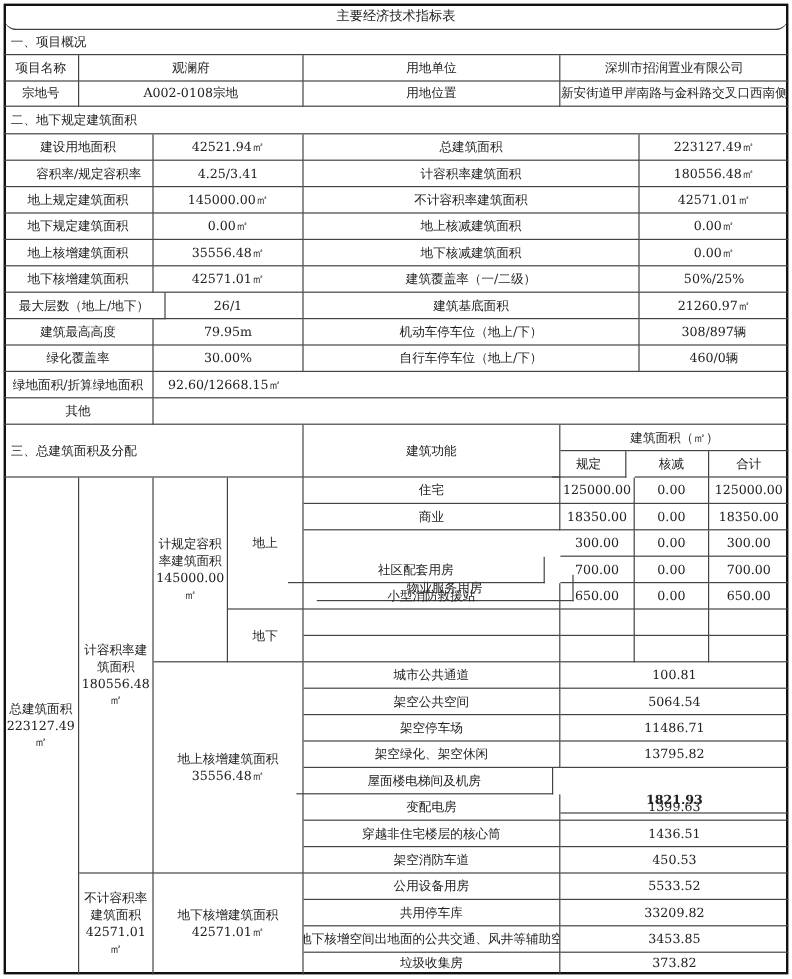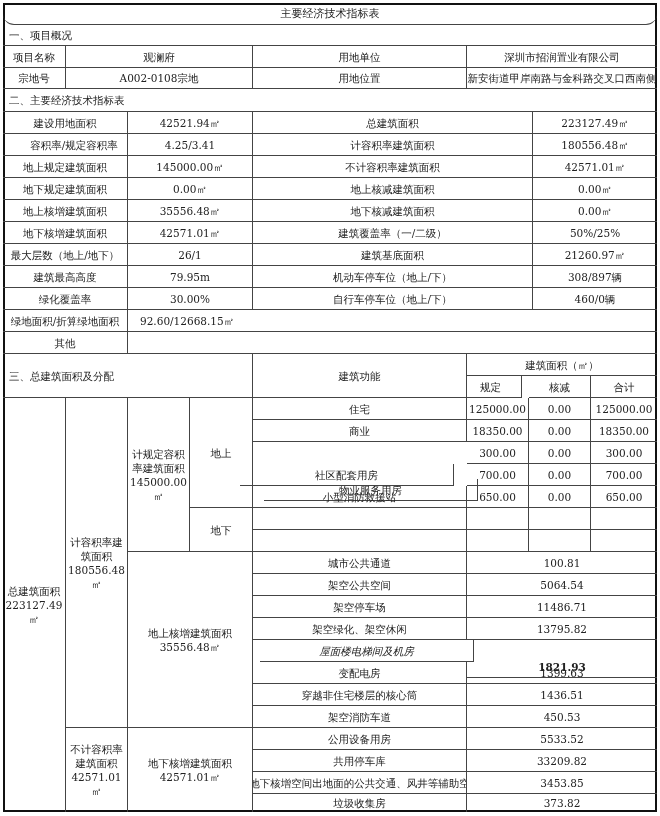--- a/index.html
+++ b/index.html
@@ -21,21 +21,21 @@
 <div class="c l nr" style="left:3px;top:25px;width:654px;height:21px;">一、项目概况</div>
 <div class="c" style="left:3px;top:46px;width:63px;height:22px;">项目名称</div>
 <div class="c" style="left:66px;top:46px;width:187px;height:22px;">观澜府</div>
 <div class="c" style="left:253px;top:46px;width:214px;height:22px;">用地单位</div>
 <div class="c nr" style="left:467px;top:46px;width:190px;height:22px;">深圳市招润置业有限公司</div>
 <div class="c" style="left:3px;top:68px;width:63px;height:21px;">宗地号</div>
 <div class="c" style="left:66px;top:68px;width:187px;height:21px;">A002-0108宗地</div>
 <div class="c" style="left:253px;top:68px;width:214px;height:21px;">用地位置</div>
 <div class="c nr" style="left:467px;top:68px;width:190px;height:21px;">新安街道甲岸南路与金科路交叉口西南侧</div>
 
-<div class="c l nr" style="left:3px;top:89px;width:654px;height:23px;">二、主要经济技术指标表</div>
+<div class="c l nr" style="left:3px;top:89px;width:654px;height:23px;">二、地下规定建筑面积</div>
 
 <div id="s2rows">
     <div class="c" style="left:3px;top:112px;width:125px;height:22px;">建设用地面积</div>
     <div class="c" style="left:128px;top:112px;width:125px;height:22px;">42521.94㎡</div>
     <div class="c" style="left:253px;top:112px;width:280px;height:22px;">总建筑面积</div>
     <div class="c nr" style="left:533px;top:112px;width:124px;height:22px;">223127.49㎡</div>
     <div class="c" style="left:3px;top:134px;width:125px;height:22px;padding-left:20px;">容积率/规定容积率</div>
     <div class="c" style="left:128px;top:134px;width:125px;height:22px;">4.25/3.41</div>
     <div class="c" style="left:253px;top:134px;width:280px;height:22px;">计容积率建筑面积</div>
     <div class="c nr" style="left:533px;top:134px;width:124px;height:22px;">180556.48㎡</div>
@@ -48,21 +48,21 @@
     <div class="c" style="left:253px;top:178px;width:280px;height:22px;">地上核减建筑面积</div>
     <div class="c nr" style="left:533px;top:178px;width:124px;height:22px;">0.00㎡</div>
     <div class="c" style="left:3px;top:200px;width:125px;height:22px;">地上核增建筑面积</div>
     <div class="c" style="left:128px;top:200px;width:125px;height:22px;">35556.48㎡</div>
     <div class="c" style="left:253px;top:200px;width:280px;height:22px;">地下核减建筑面积</div>
     <div class="c nr" style="left:533px;top:200px;width:124px;height:22px;">0.00㎡</div>
     <div class="c" style="left:3px;top:222px;width:125px;height:22px;">地下核增建筑面积</div>
     <div class="c" style="left:128px;top:222px;width:125px;height:22px;">42571.01㎡</div>
     <div class="c" style="left:253px;top:222px;width:280px;height:22px;">建筑覆盖率（一/二级）</div>
     <div class="c nr" style="left:533px;top:222px;width:124px;height:22px;">50%/25%</div>
-    <div class="c" style="left:3px;top:244px;width:125px;height:22px;">最大层数（地上/地下）</div>
+    <div class="c" style="left:3px;top:244px;width:135px;height:22px;">最大层数（地上/地下）</div>
     <div class="c" style="left:128px;top:244px;width:125px;height:22px;">26/1</div>
     <div class="c" style="left:253px;top:244px;width:280px;height:22px;">建筑基底面积</div>
     <div class="c nr" style="left:533px;top:244px;width:124px;height:22px;">21260.97㎡</div>
     <div class="c" style="left:3px;top:266px;width:125px;height:22px;">建筑最高高度</div>
     <div class="c" style="left:128px;top:266px;width:125px;height:22px;">79.95m</div>
     <div class="c" style="left:253px;top:266px;width:280px;height:22px;">机动车停车位（地上/下）</div>
     <div class="c nr" style="left:533px;top:266px;width:124px;height:22px;">308/897辆</div>
     <div class="c" style="left:3px;top:288px;width:125px;height:22px;">绿化覆盖率</div>
     <div class="c" style="left:128px;top:288px;width:125px;height:22px;">30.00%</div>
     <div class="c" style="left:253px;top:288px;width:280px;height:22px;">自行车停车位（地上/下）</div>
@@ -119,21 +119,21 @@
     <div class="c" style="left:529px;top:530px;width:62px;height:22px;"></div>
     <div class="c nr" style="left:591px;top:530px;width:66px;height:22px;"></div>
     <div class="c" style="left:253px;top:552px;width:214px;height:22px;">城市公共通道</div>
     <div class="c nr" style="left:467px;top:552px;width:190px;height:22px;">100.81</div>
     <div class="c" style="left:253px;top:574px;width:214px;height:22px;">架空公共空间</div>
     <div class="c nr" style="left:467px;top:574px;width:190px;height:22px;">5064.54</div>
     <div class="c" style="left:253px;top:596px;width:214px;height:22px;">架空停车场</div>
     <div class="c nr" style="left:467px;top:596px;width:190px;height:22px;">11486.71</div>
     <div class="c" style="left:253px;top:618px;width:214px;height:22px;">架空绿化、架空休闲</div>
     <div class="c nr" style="left:467px;top:618px;width:190px;height:22px;">13795.82</div>
-    <div class="c" style="left:260px;top:640px;width:214px;height:22px;font-style:italic;">屋面楼电梯间及机房</div>
+    <div class="c" style="left:247px;top:640px;width:214px;height:22px;">屋面楼电梯间及机房</div>
     <div class="c nr" style="left:467px;top:656px;width:190px;height:22px;font-weight:bold;">1821.93</div>
     <div class="c" style="left:253px;top:662px;width:214px;height:22px;">变配电房</div>
     <div class="c nr" style="left:467px;top:662px;width:190px;height:22px;">1399.63</div>
     <div class="c" style="left:253px;top:684px;width:214px;height:22px;">穿越非住宅楼层的核心筒</div>
     <div class="c nr" style="left:467px;top:684px;width:190px;height:22px;">1436.51</div>
     <div class="c" style="left:253px;top:706px;width:214px;height:22px;">架空消防车道</div>
     <div class="c nr" style="left:467px;top:706px;width:190px;height:22px;">450.53</div>
     <div class="c" style="left:253px;top:728px;width:214px;height:22px;">公用设备用房</div>
     <div class="c nr" style="left:467px;top:728px;width:190px;height:22px;">5533.52</div>
     <div class="c" style="left:253px;top:750px;width:214px;height:22px;">共用停车库</div>

